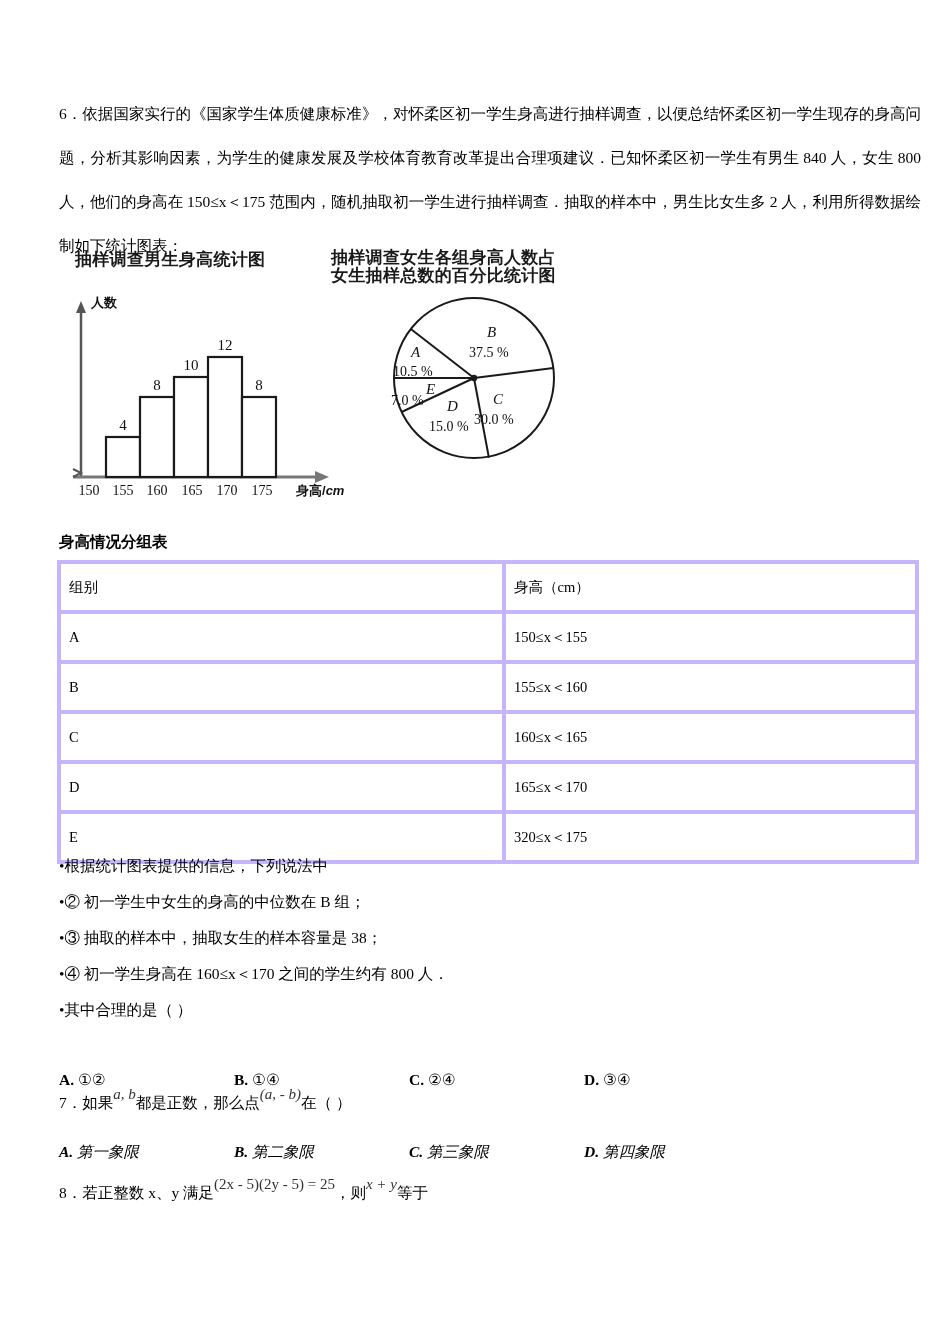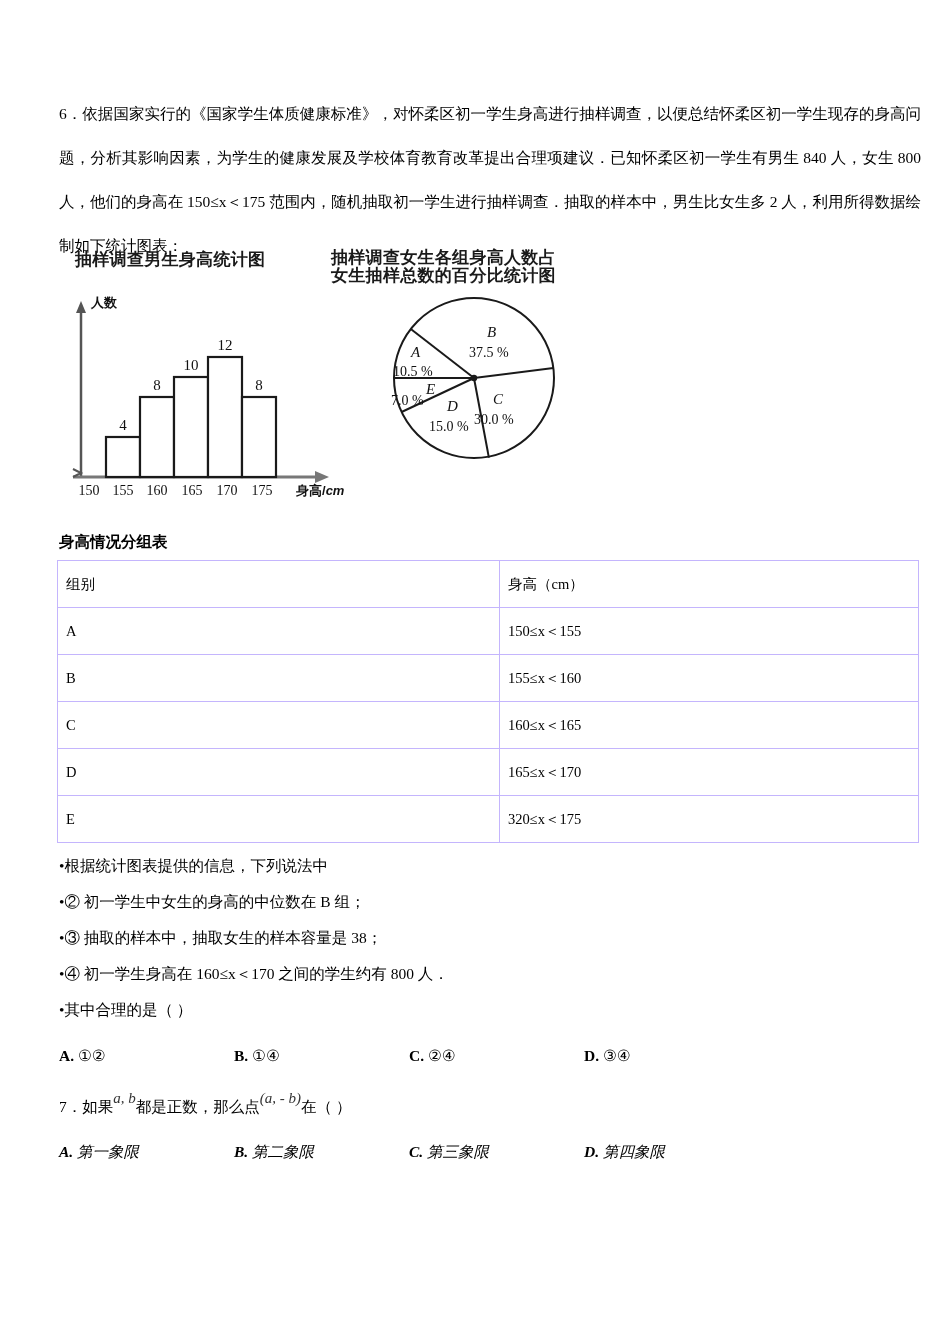--- a/index.html
+++ b/index.html
@@ -95,21 +95,21 @@
   }
   table.group-table {
     position: absolute;
     left: 44px;
     top: 560px;
     width: 862px;
     border-collapse: collapse;
     font-size: 14.5px;
   }
   table.group-table td {
-    border: 1px solid #c4b5fd;
+    border: 4px solid #c4b5fd;
     height: 46px;
     padding: 0 8px;
     vertical-align: middle;
     font-family: Liberation Serif, serif;
   }
   table.group-table td.col-a { width: 425px; }
 
   
   .statements {
     position: absolute;
@@ -130,30 +130,30 @@
   }
   .options .opt {
     display: inline-block;
     vertical-align: top;
   }
   .options .opt b {
     font-family: "Liberation Serif", serif;
     font-weight: bold;
   }
   #options-6 { top: 1047px; }
-  #options-6 .opt { width: 175px; }
+  #options-6 .opt { width: 175px; margin-top: 24px; }
   #options-7 { top: 1142px; }
   #options-7 .opt { width: 175px; font-style: italic; }
 
   
   .qline {
     position: absolute;
     left: 46px;
     font-size: 15.5px;
-    line-height: 30px;
+    line-height: 22px;
   }
   #q7 { top: 1092px; }
   #q8 { top: 1182px; }
   .sup-math {
     display: inline-block;
     position: relative;
     top: -9px;
     font-family: "Liberation Serif", serif;
     font-size: 15px;
     color: #333;
@@ -290,14 +290,17 @@
   </div>
 
   <div class="qline" id="q7">
     <span>7</span><span>．</span><span>如果</span><span class="sup-math"><i>a, b</i></span><span>都是正数，那么点</span><span class="sup-math"><i>(a, - b)</i></span><span>在（ ）</span>
   </div>
 
   <div class="options" id="options-7">
     <span class="opt"><b>A.</b>&nbsp;<span>第一象限</span></span><span class="opt"><b>B.</b>&nbsp;<span>第二象限</span></span><span class="opt"><b>C.</b>&nbsp;<span>第三象限</span></span><span class="opt"><b>D.</b>&nbsp;<span>第四象限</span></span>
   </div>
 
+  <div class="qline" id="q8">
+    <span>8</span><span>．</span><span>若正整数 x、y 满足</span><span class="sup-math"><span>(2x - 5)(2y - 5) = 25</span></span><span>，则</span><span class="sup-math"><i>x + y</i></span><span>等于</span>
+  </div>
 
 </div>
 
 </body></html>

